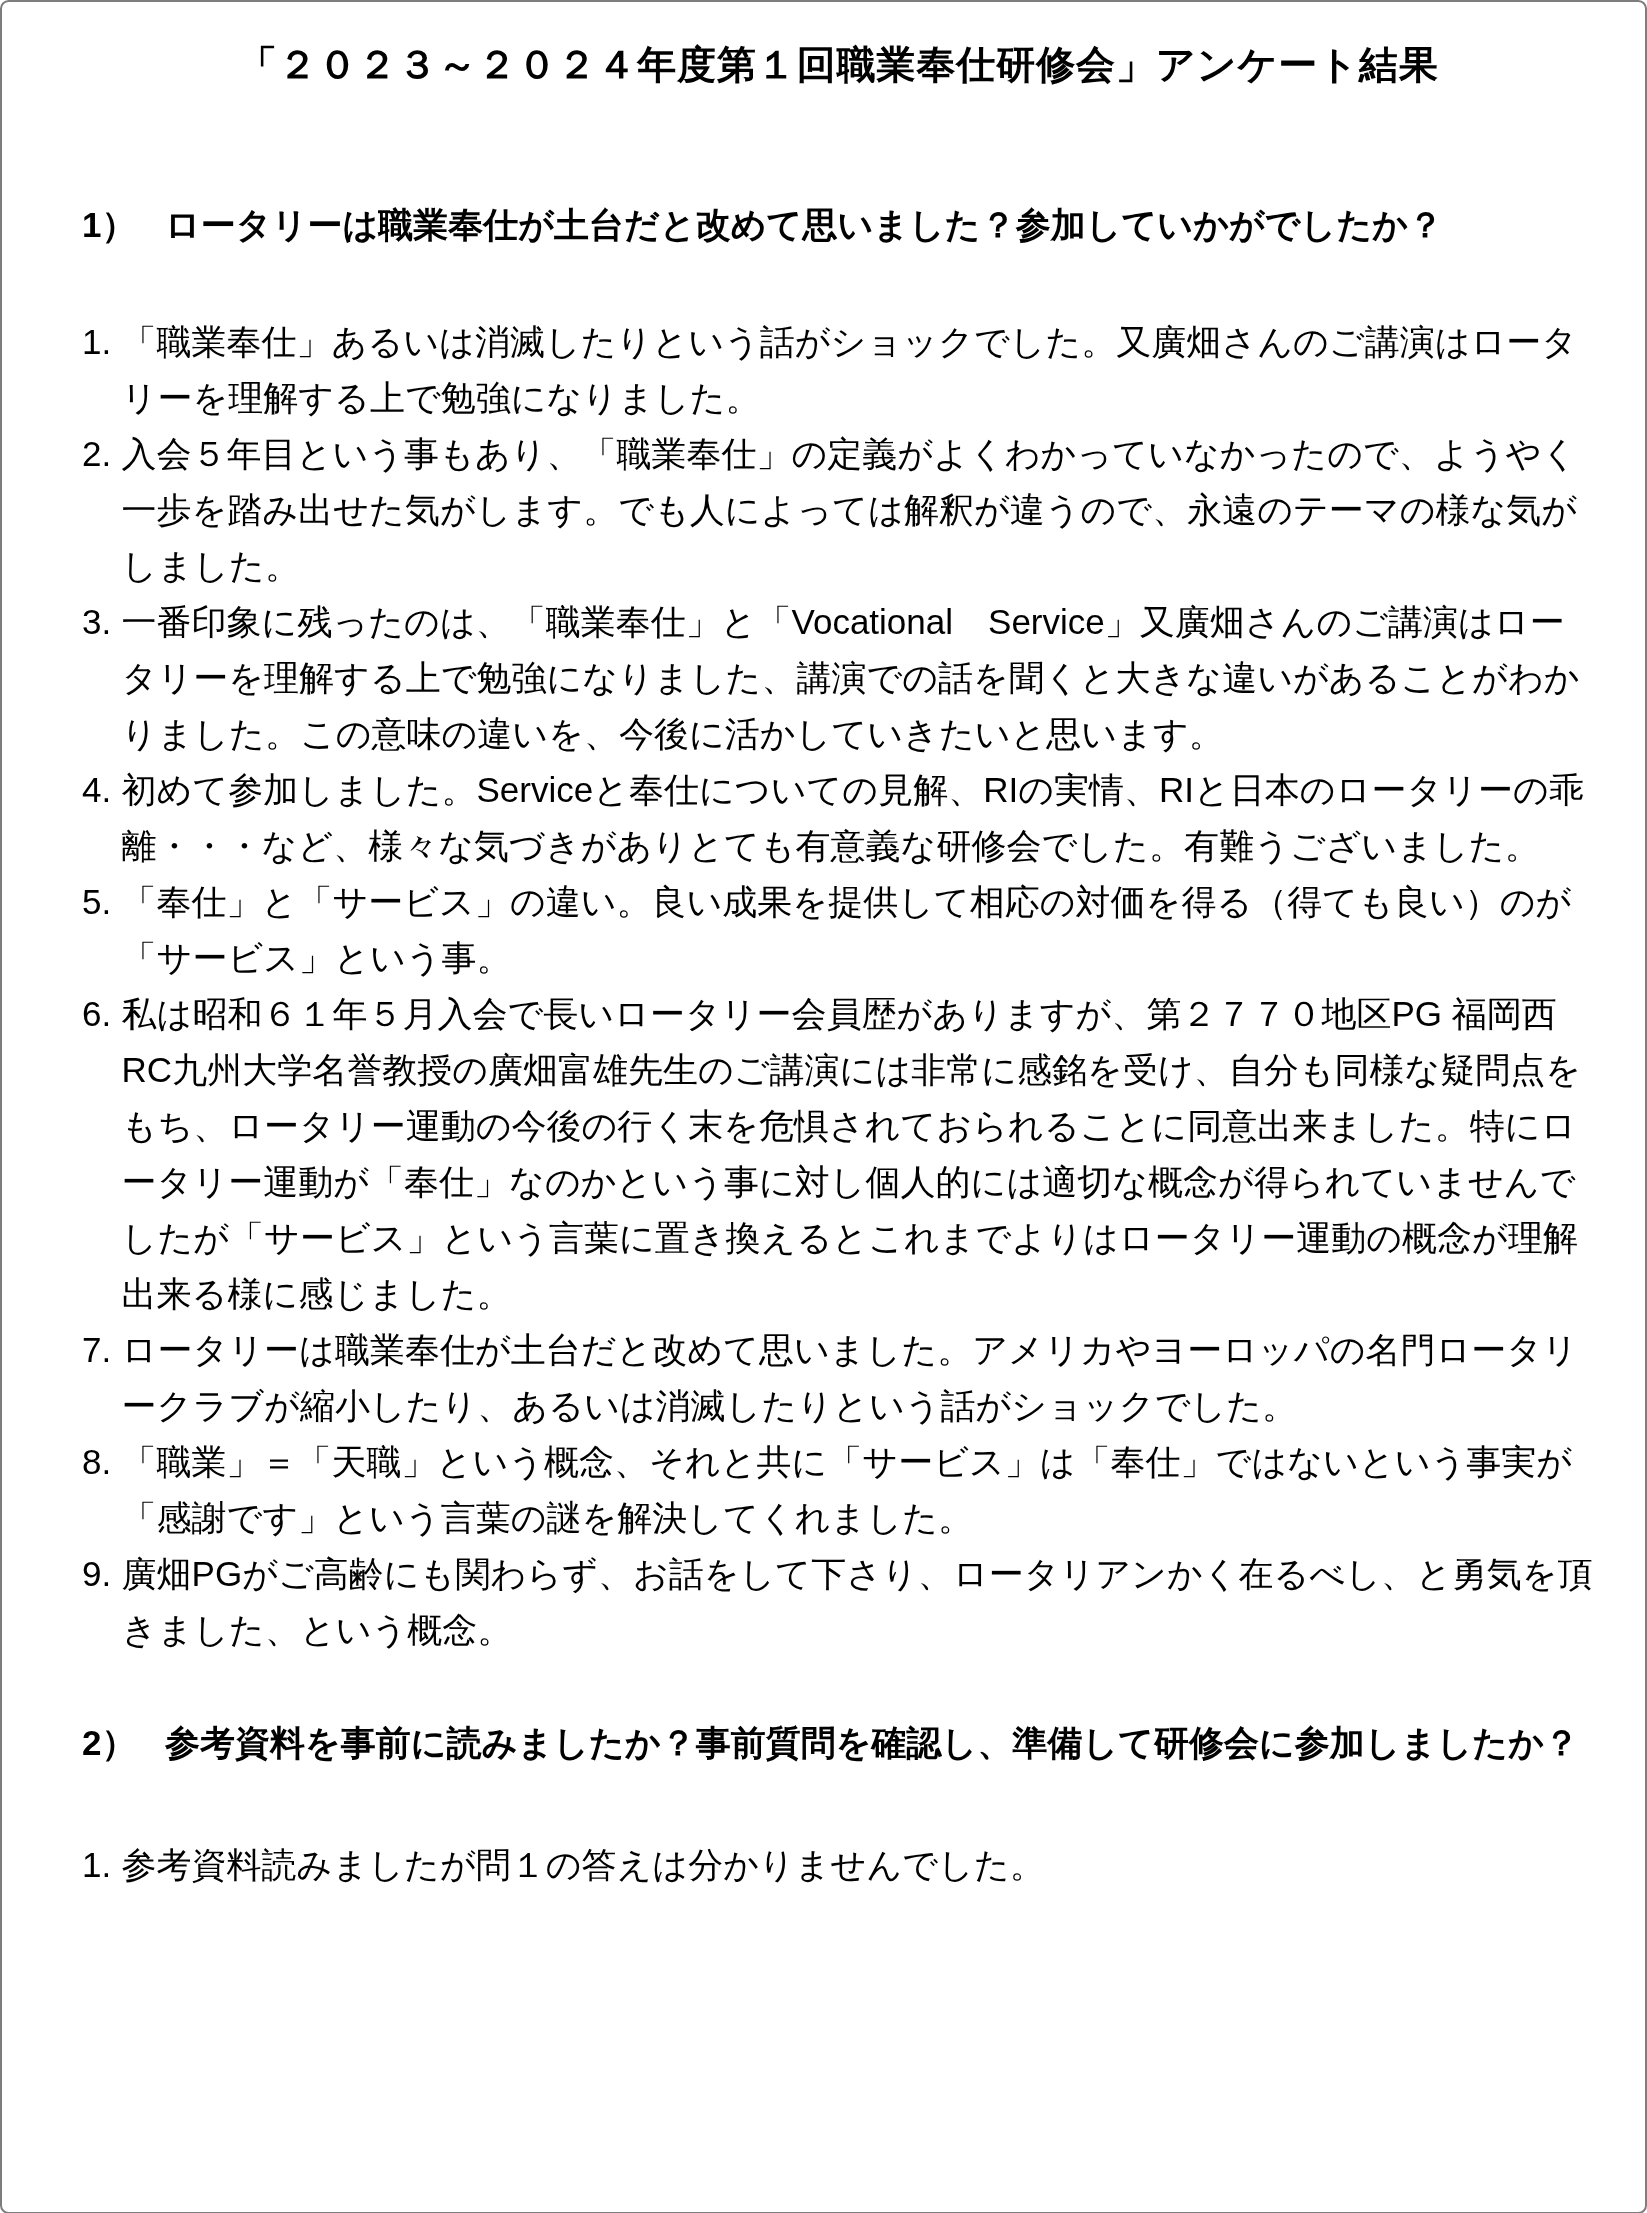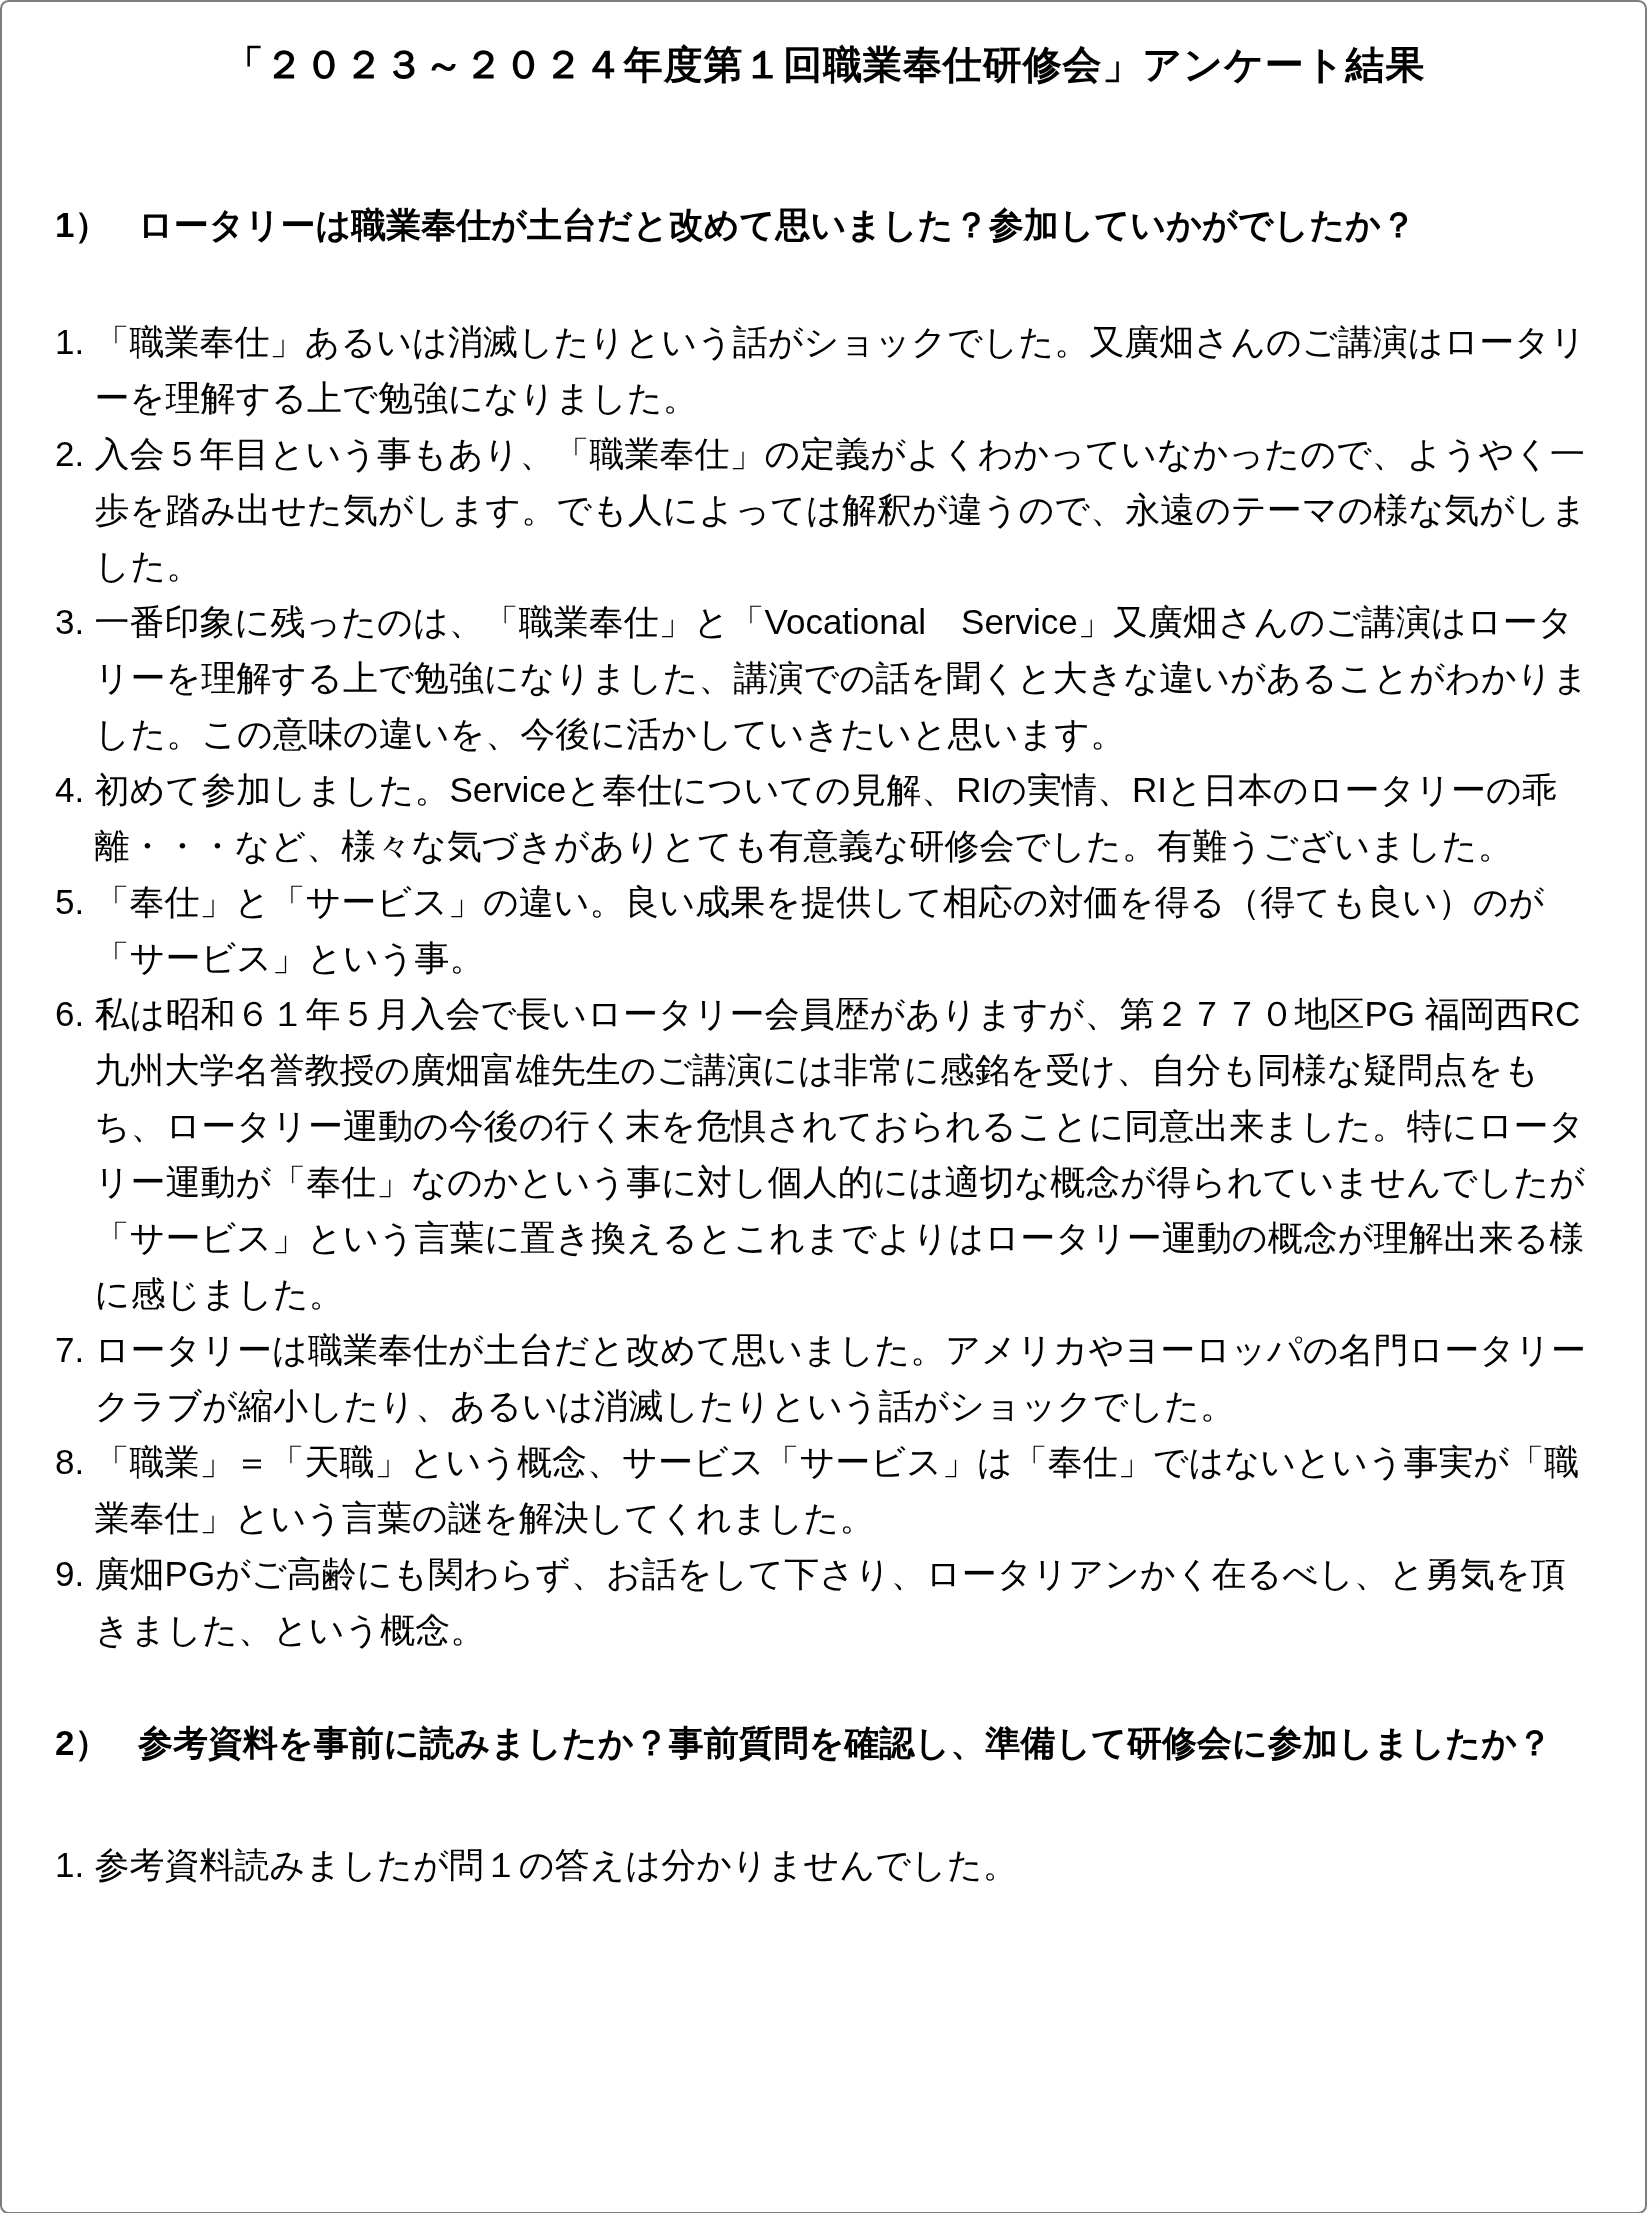--- a/index.html
+++ b/index.html
@@ -8,21 +8,21 @@
     background: #ffffff;
   }
   .page {
     position: relative;
     width: 1647px;
     height: 2214px;
     box-sizing: border-box;
     background: #ffffff;
     border: 2.6px solid #7d7d7d;
     border-radius: 8.6px;
-    padding: 35px 50px 0 53px;
+    padding: 35px 50px 0 80px;
     overflow: hidden;
     color: #000000;
     font-family: "Liberation Sans", "DejaVu Sans", sans-serif;
   }
   .doc-title {
     margin: 0;
     margin-top: 1.7px;
     font-size: 39px;
     font-weight: 700;
     text-align: center;
@@ -100,21 +100,21 @@
       <div class="item">
         <span class="num">6.</span>
         <span class="txt">私は昭和６１年５月入会で長いロータリー会員歴がありますが、第２７７０地区PG 福岡西RC九州大学名誉教授の廣畑富雄先生のご講演には非常に感銘を受け、自分も同様な疑問点をもち、ロータリー運動の今後の行く末を危惧されておられることに同意出来ました。特にロータリー運動が「奉仕」なのかという事に対し個人的には適切な概念が得られていませんでしたが「サービス」という言葉に置き換えるとこれまでよりはロータリー運動の概念が理解出来る様に感じました。</span>
       </div>
       <div class="item">
         <span class="num">7.</span>
         <span class="txt">ロータリーは職業奉仕が土台だと改めて思いました。アメリカやヨーロッパの名門ロータリークラブが縮小したり、あるいは消滅したりという話がショックでした。</span>
       </div>
       <div class="item">
         <span class="num">8.</span>
-        <span class="txt">「職業」＝「天職」という概念、サービス「サービス」は「奉仕」ではないという事実が「職業奉仕」という言葉の謎を解決してくれました。</span>
+        <span class="txt">「職業」＝「天職」という概念、それと共に「サービス」は「奉仕」ではないという事実が「感謝です」という言葉の謎を解決してくれました。</span>
       </div>
       <div class="item">
         <span class="num">9.</span>
         <span class="txt">廣畑PGがご高齢にも関わらず、お話をして下さり、ロータリアンかく在るべし、と勇気を頂きました、という概念。</span>
       </div>
     </div>
   </section>
 
   <section class="sec-2">
     <div class="section-heading">

